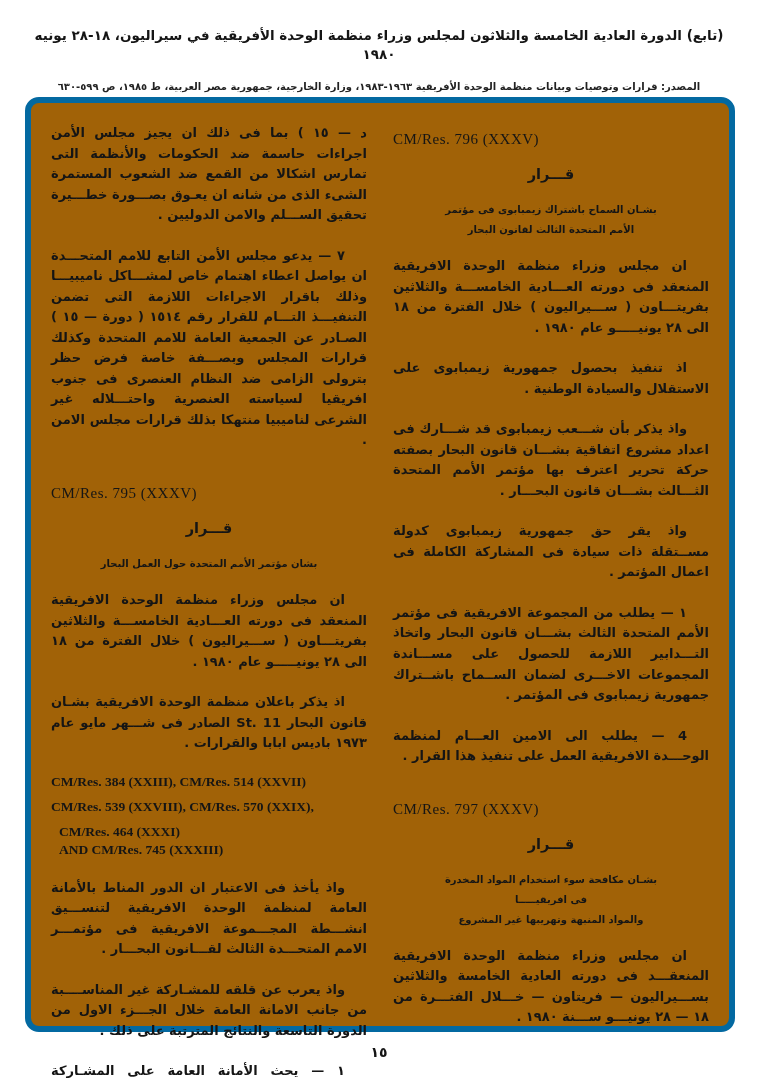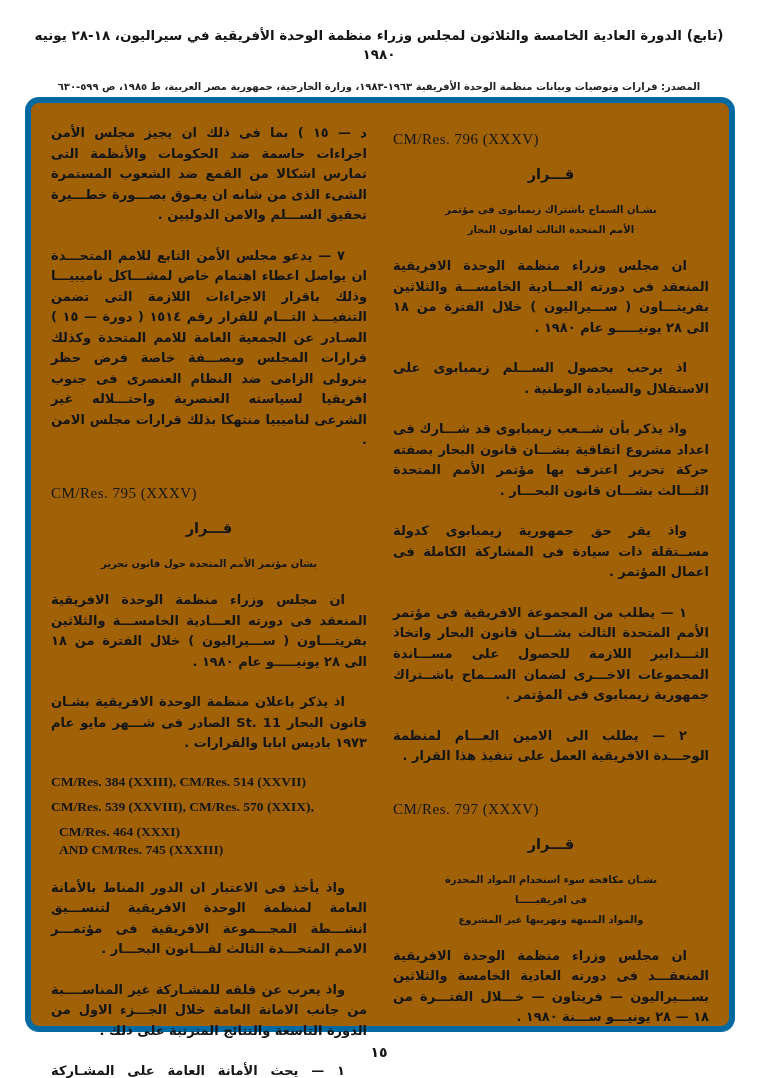--- a/index.html
+++ b/index.html
@@ -78,21 +78,21 @@
 <div class="frame">
   <div class="columns">
 
     <div class="col">
       <div class="spacer-sm"></div>
       <p class="para">د — ١٥ ) بما فى ذلك ان يجيز مجلس الأمن اجراءات حاسمة ضد الحكومات والأنظمة التى تمارس اشكالا من القمع ضد الشعوب المستمرة الشىء الذى من شانه ان يعـوق بصـــورة خطـــيرة تحقيق الســـلم والامن الدوليين .</p>
       <p class="para indent">٧ — يدعو مجلس الأمن التابع للامم المتحـــدة ان يواصل اعطاء اهتمام خاص لمشـــاكل ناميبيـــا وذلك باقرار الاجراءات اللازمة التى تضمن التنفيـــذ التـــام للقرار رقم ١٥١٤ ( دورة — ١٥ ) الصـادر عن الجمعية العامة للامم المتحدة وكذلك قرارات المجلس وبصـــفة خاصة فرض حظر بترولى الزامى ضد النظام العنصرى فى جنوب افريقيا لسياسته العنصرية واحتـــلاله غير الشرعى لناميبيا منتهكا بذلك قرارات مجلس الامن .</p>
       <div class="spacer-md"></div>
       <p class="res-no">CM/Res. 795 (XXXV)</p>
       <p class="word-qarar">قـــرار</p>
-      <p class="res-title">بشان مؤتمر الأمم المتحدة حول قانون تحرير</p>
+      <p class="res-title">بشان مؤتمر الأمم المتحدة حول العمل البحار</p>
       <p class="para indent">ان مجلس وزراء منظمة الوحدة الافريقية المنعقد فى دورته العـــادية الخامســـة والثلاثين بفريتـــاون ( ســـيراليون ) خلال الفترة من ١٨ الى ٢٨ يونيـــــو عام ١٩٨٠ .</p>
       <p class="para indent">اذ يذكر باعلان منظمة الوحدة الافريقية بشـان قانون البحار St. 11 الصادر فى شـــهر مايو عام ١٩٧٣ باديس ابابا والقرارات .</p>
       <div class="refs">
         <div class="ref-line">CM/Res. 384 (XXIII), CM/Res. 514 (XXVII)</div>
         <div class="ref-line">CM/Res. 539 (XXVIII), CM/Res. 570 (XXIX),</div>
         <div class="ref-line tight">CM/Res. 464 (XXXI)</div>
         <div class="ref-line tight">AND CM/Res. 745 (XXXIII)</div>
       </div>
       <p class="para indent">واذ يأخذ فى الاعتبار ان الدور المناط بالأمانة العامة لمنظمة الوحدة الافريقية لتنســـيق انشـــطة المجـــموعة الافريقية فى مؤتمـــر الامم المتحـــدة الثالث لقـــانون البحـــار .</p>
       <p class="para indent">واذ يعرب عن قلقه للمشـاركة غير المناســــبة من جانب الامانة العامة خلال الجـــزء الاول من الدورة التاسعة والنتائج المترتبة على ذلك .</p>
@@ -102,25 +102,25 @@
 
     <div class="col">
       <div class="spacer-md"></div>
       <p class="res-no">CM/Res. 796 (XXXV)</p>
       <p class="word-qarar">قـــرار</p>
       <div class="res-title">
         <div>بشـان السماح باشتراك زيمبابوى فى مؤتمر</div>
         <div>الأمم المتحدة الثالث لقانون البحار</div>
       </div>
       <p class="para indent">ان مجلس وزراء منظمة الوحدة الافريقية المنعقد فى دورته العـــادية الخامســـة والثلاثين بفريتـــاون ( ســـيراليون ) خلال الفترة من ١٨ الى ٢٨ يونيـــــو عام ١٩٨٠ .</p>
-      <p class="para indent">اذ يرحب بحصول الســـلم زيمبابوى على الاستقلال والسيادة الوطنية .</p>
+      <p class="para indent">اذ تنفيذ بحصول جمهورية زيمبابوى على الاستقلال والسيادة الوطنية .</p>
       <p class="para indent">واذ يذكر بأن شـــعب زيمبابوى قد شـــارك فى اعداد مشروع اتفاقية بشـــان قانون البحار بصفته حركة تحرير اعترف بها مؤتمر الأمم المتحدة الثـــالث بشـــان قانون البحـــار .</p>
       <p class="para indent">واذ يقر حق جمهورية زيمبابوى كدولة مســتقلة ذات سيادة فى المشاركة الكاملة فى اعمال المؤتمر .</p>
       <p class="para indent">١ — يطلب من المجموعة الافريقية فى مؤتمر الأمم المتحدة الثالث بشـــان قانون البحار واتخاذ التـــدابير اللازمة للحصول على مســـاندة المجموعات الاخـــرى لضمان الســماح باشــتراك جمهورية زيمبابوى فى المؤتمر .</p>
-      <p class="para indent">٢ — يطلب الى الامين العـــام لمنظمة الوحـــدة الافريقية العمل على تنفيذ هذا القرار .</p>
+      <p class="para indent">4 — يطلب الى الامين العـــام لمنظمة الوحـــدة الافريقية العمل على تنفيذ هذا القرار .</p>
       <div class="spacer-md"></div>
       <p class="res-no">CM/Res. 797 (XXXV)</p>
       <p class="word-qarar">قـــرار</p>
       <div class="res-title">
         <div>بشـان مكافحة سوء استخدام المواد المخدرة</div>
         <div>فى افريقيـــــا</div>
         <div>والمواد المنبهة وتهريبها غير المشروع</div>
       </div>
       <p class="para indent">ان مجلس وزراء منظمة الوحدة الافريقية المنعقـــد فى دورته العادية الخامسة والثلاثين بســـيراليون — فريتاون — خـــلال الفتـــرة من ١٨ — ٢٨ يونيـــو ســـنة ١٩٨٠ .</p>
 

